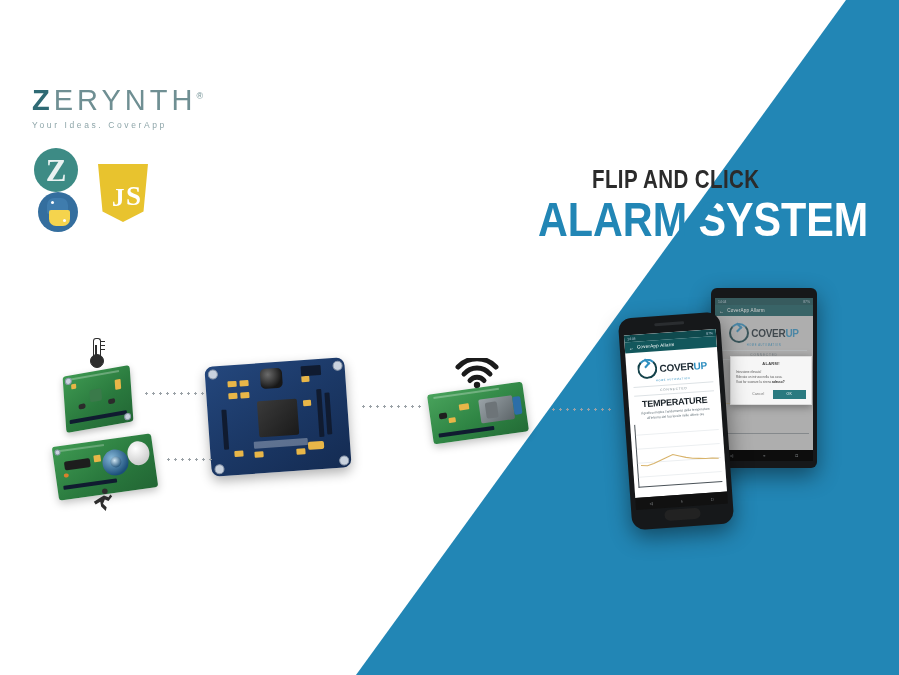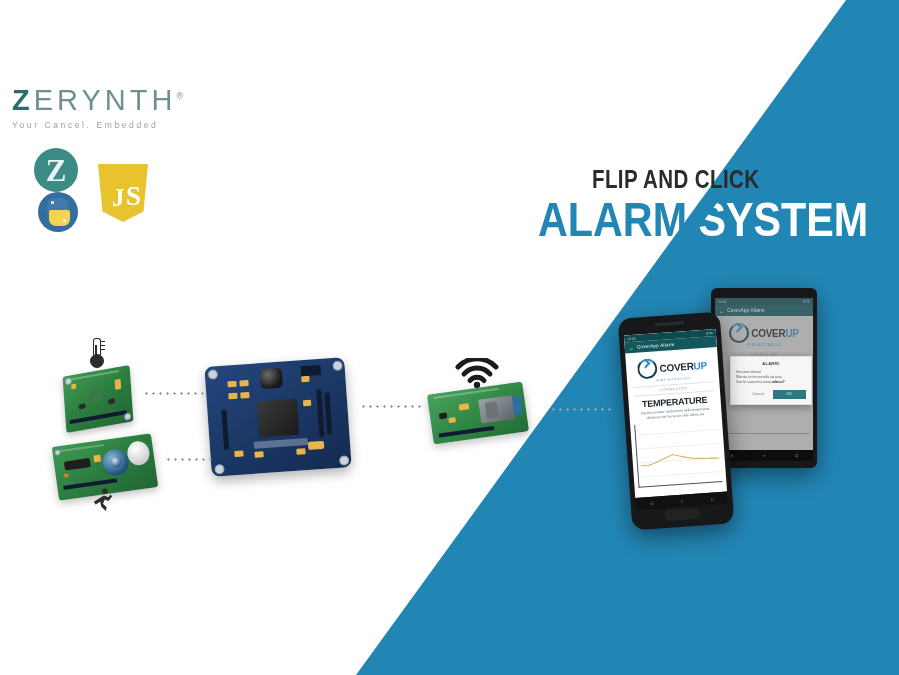--- a/index.html
+++ b/index.html
@@ -4,21 +4,21 @@
 <style>
   html,body{margin:0;padding:0;background:#fff;}
   body{width:899px;height:675px;overflow:hidden;font-family:"Liberation Sans",sans-serif;}
   #stage{position:relative;width:899px;height:675px;background:#ffffff;overflow:hidden;}
 
   
   .wedge{position:absolute;inset:0;background:#2286b5;
          clip-path:polygon(846px 0, 899px 0, 899px 675px, 356px 675px);}
 
   
-  .logo-wrap{position:absolute;left:12px;top:86px;}
+  .logo-wrap{position:absolute;left:32px;top:86px;}
   .logo-word{font-size:29px;letter-spacing:4px;color:#6f8f93;font-weight:400;
              font-family:"Liberation Sans",sans-serif;line-height:1;position:relative;}
   .logo-word .zmark{color:#2f6a74;font-weight:700;}
   .logo-reg{font-size:9px;vertical-align:super;color:#6f8f93;}
   .logo-tag{font-size:8.5px;letter-spacing:2.6px;color:#8fa6aa;margin-top:5px;}
 
   
   .badges{position:absolute;left:34px;top:148px;width:120px;height:84px;}
   .circ{position:absolute;border-radius:50%;display:flex;align-items:center;justify-content:center;}
   .zcirc{left:0;top:0;width:44px;height:44px;background:#3d8b85;}
@@ -136,21 +136,21 @@
 </style>
 </head>
 <body>
 
 <div id="stage">
 
   <div class="wedge"></div>
 
   <div class="logo-wrap">
     <div class="logo-word"><span class="zmark">Z</span><span>ERYNTH</span><span class="logo-reg">®</span></div>
-    <div class="logo-tag">Your Cancel. Embedded</div>
+    <div class="logo-tag">Your Ideas. CoverApp</div>
   </div>
 
   <div class="badges">
     <div class="circ zcirc">
       <span class="g">Z</span>
     </div>
     <div class="circ pycirc">
       <span class="py-a"></span>
       <span class="py-b"></span>
       <span class="py-d1"></span>

